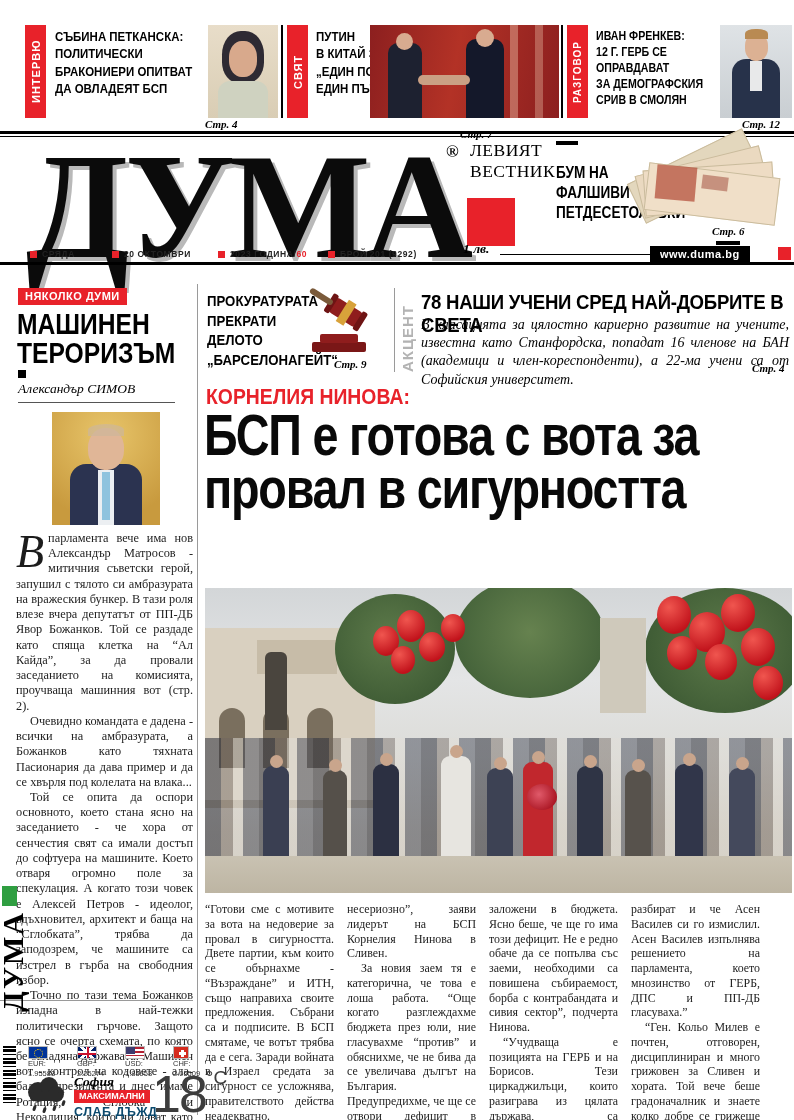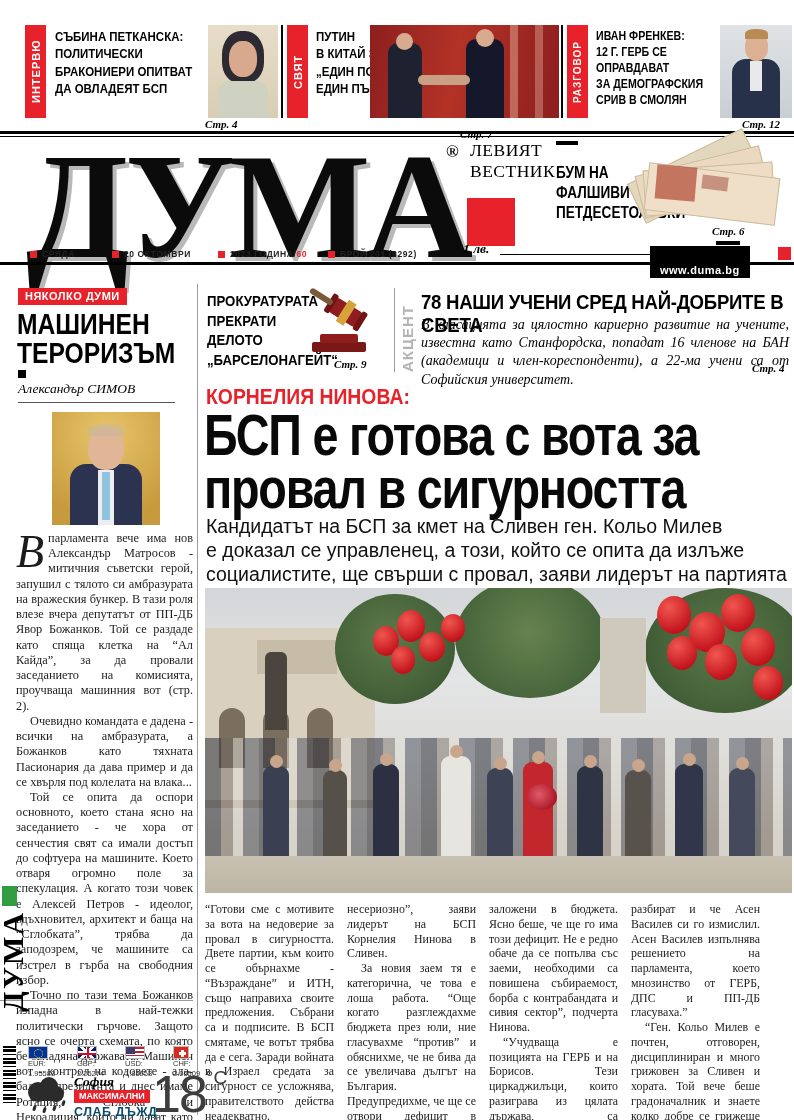--- a/index.html
+++ b/index.html
@@ -23,21 +23,21 @@
   .tphoto { overflow:hidden; position:relative; }
 
   
   .logo { font-family:"Liberation Serif",serif; font-weight:700; font-size:150px; line-height:.78;
     letter-spacing:-6px; color:#0b0b0b; text-shadow:4px 4px 0 #b9b9b9; }
   .tagline { font-size:17.5px; line-height:1.2; letter-spacing:.5px; }
   .promo-title { font-size:16px; line-height:1.25; transform:scaleX(.85); }
   .datebar { font-family:"Liberation Sans",sans-serif; font-size:8.5px; font-weight:700; letter-spacing:.6px; color:#222; }
   .bullet { display:inline-block; width:7px; height:7px; background:#e8222a; margin-right:5px; vertical-align:middle; }
   .website { background:#000; color:#fff; font-family:"Liberation Sans",sans-serif; font-weight:700;
-    font-size:11px; padding:18px 10px 2px; letter-spacing:.5px; }
+    font-size:11px; padding:2px 10px 2px; letter-spacing:.5px; }
 
   
   .label-red { background:#e8222a; color:#fff; font-family:"Liberation Sans",sans-serif; font-weight:700;
     font-size:11px; padding:2px 7px 3px; display:inline-block; letter-spacing:.5px; }
   .op-title { font-size:29px; line-height:1.0; transform:scaleX(.85); }
   .byline { font-style:italic; font-size:13.5px; }
   .bodytext { font-size:12.3px; line-height:1.24; text-align:justify; color:#1c1c1c; }
   .bodytext p { text-indent:14px; }
   .bodytext p.first { text-indent:0; }
   .bodytext p.first::first-letter { float:left; font-size:46px; line-height:.82; font-style:italic;
@@ -211,23 +211,20 @@
   <div class="abs grayline" style="left:394px;top:288px;width:1px;height:84px;"></div>
 
   <div class="abs accent-label vtext" style="left:399px;top:292px;height:80px;">АКЦЕНТ</div>
   <div class="abs accent-title cond" style="left:421px;top:291px;width:400px;">78 НАШИ УЧЕНИ СРЕД НАЙ-ДОБРИТЕ В СВЕТА</div>
   <div class="abs accent-text" style="left:421px;top:316px;width:368px;">В класацията за цялостно кариерно развитие на учените, известна като Станфордска, попадат 16 членове на БАН (академици и член-кореспонденти), а 22-ма учени са от Софийския университет.</div>
   <div class="abs pageref" style="left:752px;top:362px;">Стр. 4</div>
 
   <div class="abs kicker cond" style="left:206px;top:384px;">КОРНЕЛИЯ НИНОВА:</div>
   <div class="abs headline cond pre" style="left:204px;top:409px;width:718px;">БСП е готова с вота за
 провал в сигурността</div>
-  <div class="abs subhead pre" style="left:206px;top:515px;width:585px;">Кандидатът на БСП за кмет на Сливен ген. Кольо Милев
-е доказал се управленец, а този, който се опита да излъже
-социалистите, ще свърши с провал, заяви лидерът на партията</div>
 
   <div class="abs mainphoto" style="left:205px;top:588px;width:587px;height:305px;">
     <div class="abs" style="left:0;top:40px;width:170px;height:180px;background:#d9d0c0;
       box-shadow:inset 0 -8px 0 #b8ad99;"></div>
     <div class="abs" style="left:14px;top:120px;width:26px;height:60px;background:#7a6f5e;border-radius:13px 13px 0 0;"></div>
     <div class="abs" style="left:58px;top:120px;width:26px;height:60px;background:#7a6f5e;border-radius:13px 13px 0 0;"></div>
     <div class="abs" style="left:102px;top:120px;width:26px;height:60px;background:#7a6f5e;border-radius:13px 13px 0 0;"></div>
     <div class="abs" style="left:52px;top:52px;width:80px;height:34px;background:#c7bca8;"></div>
     <div class="tree" style="left:130px;top:6px;width:120px;height:110px;background:radial-gradient(circle at 45% 40%, #5d7a4a, #3f5c35 75%);"></div>
     <div class="tree" style="left:250px;top:-10px;width:150px;height:120px;background:radial-gradient(circle at 50% 45%, #66824f, #45633a 75%);"></div>

